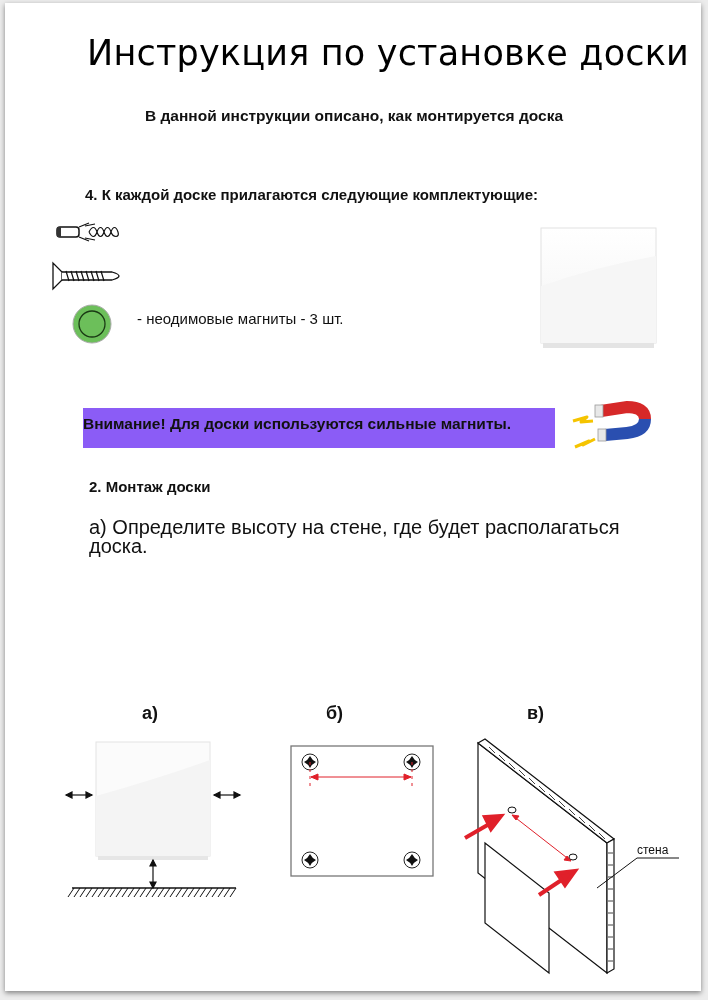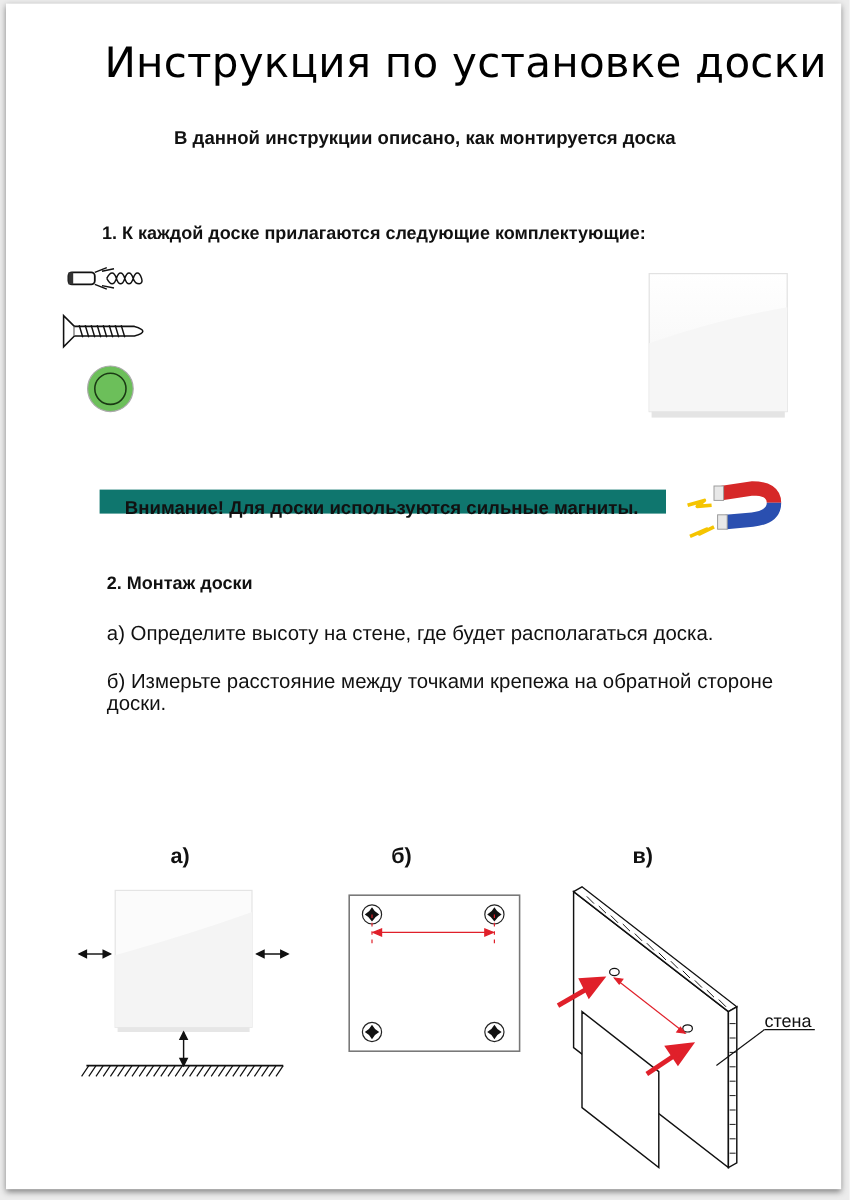--- a/index.html
+++ b/index.html
@@ -13,56 +13,57 @@
   }
   .abs { position: absolute; }
   .title {
     left: 82px; top: 30px; font-size: 35px; letter-spacing: 0.2px; color: #000;
     font-family: "DejaVu Sans", sans-serif; font-weight: normal; white-space: nowrap; text-align: center;
   }
   .subtitle { left: 140px; top: 104px; font-size: 15.5px; white-space: nowrap; font-weight: bold; }
   .h1 { left: 80px; top: 183px; font-size: 15px; font-weight: bold; white-space: nowrap; }
   .item { font-size: 15px; white-space: nowrap; }
   .warn {
-    left: 78px; top: 405px; width: 472px; height: 20px; background: #0f766e;
-    font-weight: bold; font-size: 15.5px; line-height: 32px; padding-left: 21px; box-sizing: border-box; white-space: nowrap;
+    left: 78px; top: 405px; width: 472px; height: 40px; background: #8b5cf6;
+    font-weight: bold; font-size: 15.5px; line-height: 32px; padding-left: 0; box-sizing: border-box; white-space: nowrap;
   }
   .h2 { left: 84px; top: 475px; font-size: 15px; font-weight: bold; }
-  .step { left: 84px; font-size: 17px; line-height: 19px; width: 570px; }
+  .step { left: 84px; font-size: 20px; line-height: 19px; width: 570px; }
   .label { font-size: 18px; font-weight: bold; }
-  .wall-label { font-size: 15px; }
+  .wall-label { font-size: 12px; }
   svg { position: absolute; overflow: visible; }
 </style>
 </head>
 <body>
 
 <div class="page">
 
   <div class="abs title">Инструкция по установке доски</div>
   <div class="abs subtitle">В данной инструкции описано, как монтируется доска</div>
 
-  <div class="abs h1">1. К каждой доске прилагаются следующие комплектующие:</div>
+  <div class="abs h1">4. К каждой доске прилагаются следующие комплектующие:</div>
 
   <svg style="left:50px;top:219px" width="70" height="20" viewBox="0 0 70 20">
     <rect x="2" y="5" width="22" height="10" rx="3" fill="#fff" stroke="#111" stroke-width="1.5"></rect>
     <rect x="2" y="5" width="4" height="10" fill="#333"></rect>
     <path d="M24 5 L34 1 M24 15 L34 19 M30 4 L40 2 M30 16 L40 18" stroke="#111" stroke-width="1.2" fill="none"></path>
     <path d="M34 10 c3 -6 6 -6 8 0 c2 -6 5 -6 7 0 c2 -6 5 -6 7 0 c2 -6 5 -6 7 0 c2 6 -5 6 -7 0 M34 10 c3 6 6 6 8 0 c2 6 5 6 7 0 c2 6 5 6 7 0" stroke="#111" stroke-width="1.2" fill="#fff"></path>
   </svg>
 
   <svg style="left:45px;top:258px" width="80" height="30" viewBox="0 0 80 30">
     <path d="M3 2 L3 28 L12 19 L12 11 Z" fill="#fff" stroke="#111" stroke-width="1.3"></path>
     <path d="M12 11 L62 11 Q76 15 62 19 L12 19" fill="#fff" stroke="#111" stroke-width="1.3"></path>
     <path d="M16 10 l3 10 M21 10 l3 10 M26 10 l3 10 M31 10 l3 10 M36 10 l3 10 M41 10 l3 10 M46 10 l3 10 M51 10 l3 10" stroke="#111" stroke-width="1.2"></path>
   </svg>
 
   <svg style="left:66px;top:300px" width="42" height="42" viewBox="0 0 42 42">
     <circle cx="21" cy="21" r="19" fill="#6cbf5a" stroke="#aaa" stroke-width="1"></circle>
     <circle cx="21" cy="21" r="13" fill="#6cbf5a" stroke="#1a3a14" stroke-width="1.3"></circle>
   </svg>
+  <div class="abs item" style="left:132px;top:307px">- неодимовые магниты - 3 шт.</div>
 
   <svg style="left:534px;top:223px" width="124" height="124" viewBox="0 0 124 124">
     <defs>
       <linearGradient id="bg1" x1="0" y1="0" x2="0" y2="1">
         <stop offset="0" stop-color="#ffffff"></stop>
           <stop offset="1" stop-color="#f3f3f3"></stop>
       </linearGradient>
     </defs>
     <rect x="2" y="2" width="115" height="115" fill="url(#bg1)" stroke="#e2e2e2" stroke-width="1"></rect>
     <path d="M2 60 Q60 40 117 30 L117 117 L2 117 Z" fill="#f6f6f6"></path>
@@ -75,21 +76,20 @@
     <path d="M8 20 L22 16 L16 21 L28 20" stroke="#f5c400" stroke-width="3" fill="none" stroke-linejoin="round"></path>
     <path d="M10 46 L24 40 L18 44 L30 38" stroke="#f5c400" stroke-width="3" fill="none" stroke-linejoin="round"></path>
     <path d="M36 10 L62 6 Q80 6 80 18" stroke="#d62828" stroke-width="12" fill="none"></path>
     <path d="M80 18 Q80 30 62 32 L40 34" stroke="#2a4fb0" stroke-width="12" fill="none"></path>
     <rect x="30" y="4" width="8" height="12" fill="#e8e8e8" stroke="#999" stroke-width="0.8"></rect>
     <rect x="33" y="28" width="8" height="12" fill="#e8e8e8" stroke="#999" stroke-width="0.8"></rect>
   </svg>
 
   <div class="abs h2">2. Монтаж доски</div>
   <div class="abs step" style="top:515px">а) Определите высоту на стене, где будет располагаться доска.</div>
-  <div class="abs step" style="top:555px">б) Измерьте расстояние между точками крепежа на обратной стороне доски.</div>
 
   <div class="abs label" style="left:137px;top:700px">а)</div>
   <div class="abs label" style="left:321px;top:700px">б)</div>
   <div class="abs label" style="left:522px;top:700px">в)</div>
 
   <svg style="left:55px;top:735px" width="200" height="180" viewBox="0 0 200 180">
     <rect x="36" y="4" width="114" height="114" fill="#fbfbfb" stroke="#e4e4e4"></rect>
     <path d="M36 58 Q100 40 150 22 L150 118 L36 118 Z" fill="#f4f4f4"></path>
     <rect x="38" y="118" width="110" height="4" fill="#e6e6e6"></rect>
     <g stroke="#111" stroke-width="1.2" fill="#111">

